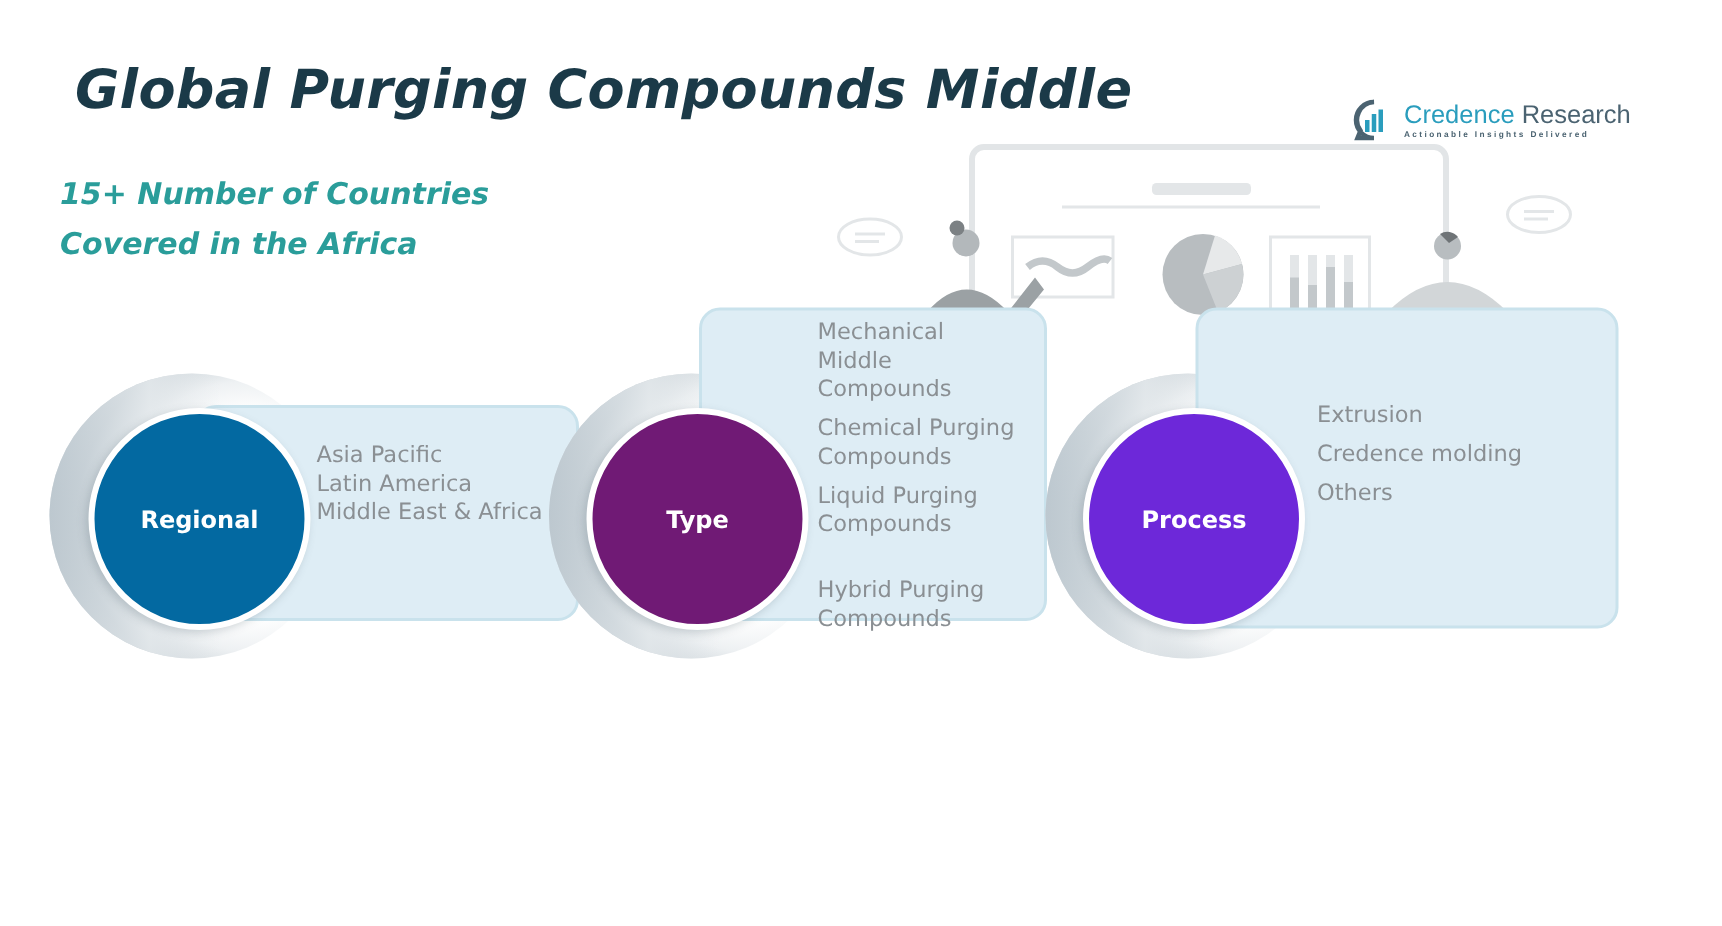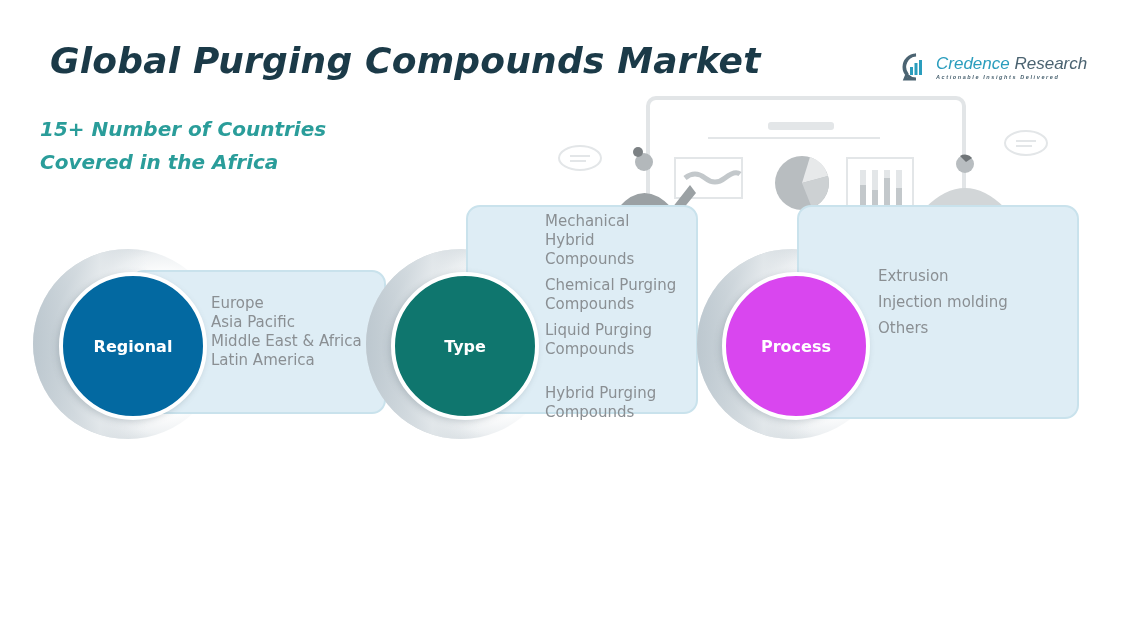--- a/index.html
+++ b/index.html
@@ -2,21 +2,21 @@
 <html><head>
 <meta charset="utf-8">
 <style>
   html, body { margin:0; padding:0; }
   body { width:1148px; height:617px; background:#ffffff; position:relative; overflow:hidden;
          font-family:"DejaVu Sans", sans-serif; }
   .title { position:absolute; left:50px; top:40px; font-size:36px; font-weight:bold; font-style:italic;
            color:#1b3a48; letter-spacing:0.2px; white-space:nowrap; font-family:"DejaVu Sans", sans-serif; }
   .subtitle { position:absolute; left:40px; top:113px; font-size:20px; font-weight:bold; font-style:italic;
               color:#2a9d9a; line-height:33px; font-family:"DejaVu Sans", sans-serif; }
-  .logo { position:absolute; left:902px; top:53px; display:flex; align-items:center;font-style:italic; }
+  .logo { position:absolute; left:902px; top:66px; display:flex; align-items:center; }
   .logo-mark { width:28px; height:28px; position:relative; margin-right:6px; }
   .logo-text { display:flex; flex-direction:column; }
   .logo-name { font-size:17px; color:#2a9dbd; white-space:nowrap; line-height:20px; font-family:"Liberation Sans", sans-serif; }
   .logo-name .r { color:#4b6371; }
   .logo-tag { font-size:5.5px; letter-spacing:1.6px; color:#4b6371; font-weight:bold; white-space:nowrap; font-family:"Liberation Sans", sans-serif; }
 
   .illus { position:absolute; left:540px; top:90px; width:540px; height:200px; }
 
   .ring { position:absolute; width:190px; height:190px; border-radius:50%;
           background: radial-gradient(circle at 70% 50%, #ffffff 0%, #ffffff 42%, #eef1f3 55%, #c3ccd2 70%, #f7f8f9 100%); }
@@ -25,21 +25,21 @@
   .card { position:absolute; background:#deedf5; border:2px solid #c9e2ec; border-radius:14px; }
   .circle { position:absolute; width:140px; height:140px; border-radius:50%; border:4px solid #ffffff;
             display:flex; align-items:center; justify-content:center; color:#ffffff; font-weight:bold; font-size:16px;
             box-shadow: -2px 2px 6px rgba(80,100,110,0.25); font-family:"DejaVu Sans", sans-serif; }
   .items { position:absolute; color:#8a8f93; font-size:15px; line-height:19px; font-family:"DejaVu Sans", sans-serif; }
   .items div { white-space:nowrap; }
 </style>
 </head>
 <body>
 
-<div class="title">Global Purging Compounds Market</div>
+<div class="title">Global Purging Compounds Middle</div>
 
 <div class="subtitle">
   <div>15+ Number of Countries</div>
   <div>Covered in the Africa</div>
 </div>
 
 <div class="logo">
   <div class="logo-mark">
     <svg width="28" height="28" viewBox="0 0 28 28">
       <path d="M14 2 A12 12 0 1 0 14 26 L3 26 L5 21 A12 12 0 0 1 14 2 Z" fill="none" stroke="#4b6371" stroke-width="3"></path>
@@ -87,48 +87,47 @@
     <path d="M385 118 q40 -40 80 0 Z" fill="#d2d6d8"></path>
   </svg>
 </div>
 
 <div>
   <div class="ring" style="left:33px;top:249px;"></div>
   <div class="ring-shade" style="left:33px;top:249px;"></div>
   <div class="card" style="left:130px;top:270px;width:252px;height:140px;"></div>
   <div class="circle" style="left:59px;top:272px;background:#0369a1;">Regional</div>
   <div class="items" style="left:211px;top:294px;">
-    <div>Europe</div>
     <div>Asia Pacific</div>
+    <div>Latin America</div>
     <div>Middle East &amp; Africa</div>
-    <div>Latin America</div>
   </div>
 </div>
 
 <div>
   <div class="ring" style="left:366px;top:249px;"></div>
   <div class="ring-shade" style="left:366px;top:249px;"></div>
   <div class="card" style="left:466px;top:205px;width:228px;height:205px;"></div>
-  <div class="circle" style="left:391px;top:272px;background:#0f766e;">Type</div>
+  <div class="circle" style="left:391px;top:272px;background:#701a75;">Type</div>
   <div class="items" style="left:545px;top:212px;">
     <div>Mechanical</div>
-    <div>Hybrid</div>
+    <div>Middle</div>
     <div>Compounds</div>
     <div style="margin-top:7px;">Chemical Purging</div>
     <div>Compounds</div>
     <div style="margin-top:7px;">Liquid Purging</div>
     <div>Compounds</div>
     <div style="margin-top:25px;">Hybrid Purging</div>
     <div>Compounds</div>
   </div>
 </div>
 
 <div>
   <div class="ring" style="left:697px;top:249px;"></div>
   <div class="ring-shade" style="left:697px;top:249px;"></div>
   <div class="card" style="left:797px;top:205px;width:278px;height:210px;"></div>
-  <div class="circle" style="left:722px;top:272px;background:#d946ef;">Process</div>
+  <div class="circle" style="left:722px;top:272px;background:#6d28d9;">Process</div>
   <div class="items" style="left:878px;top:263px;line-height:26px;">
     <div>Extrusion</div>
-    <div>Injection molding</div>
+    <div>Credence molding</div>
     <div>Others</div>
   </div>
 </div>
 
 </body></html>

